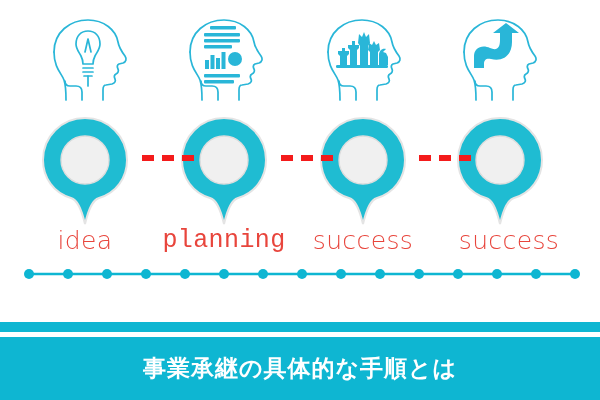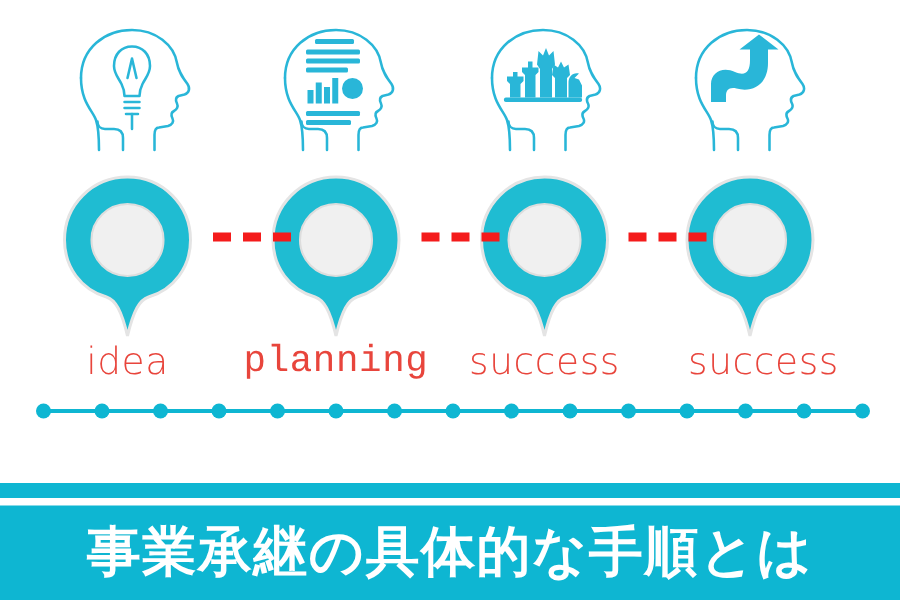--- a/index.html
+++ b/index.html
@@ -120,21 +120,21 @@
     position: absolute;
     left: 0;
     top: 0;
     width: 600px;
     height: 63px;
     display: flex;
     align-items: center;
     justify-content: center;
     color: #ffffff;
     font-family: "DejaVu Sans", sans-serif;
-    font-size: 36px;
+    font-size: 23px;
     font-weight: bold;
     letter-spacing: 1px;
     white-space: nowrap;
   }
 </style>
 </head>
 <body>
 
 <div id="infographic">
 

